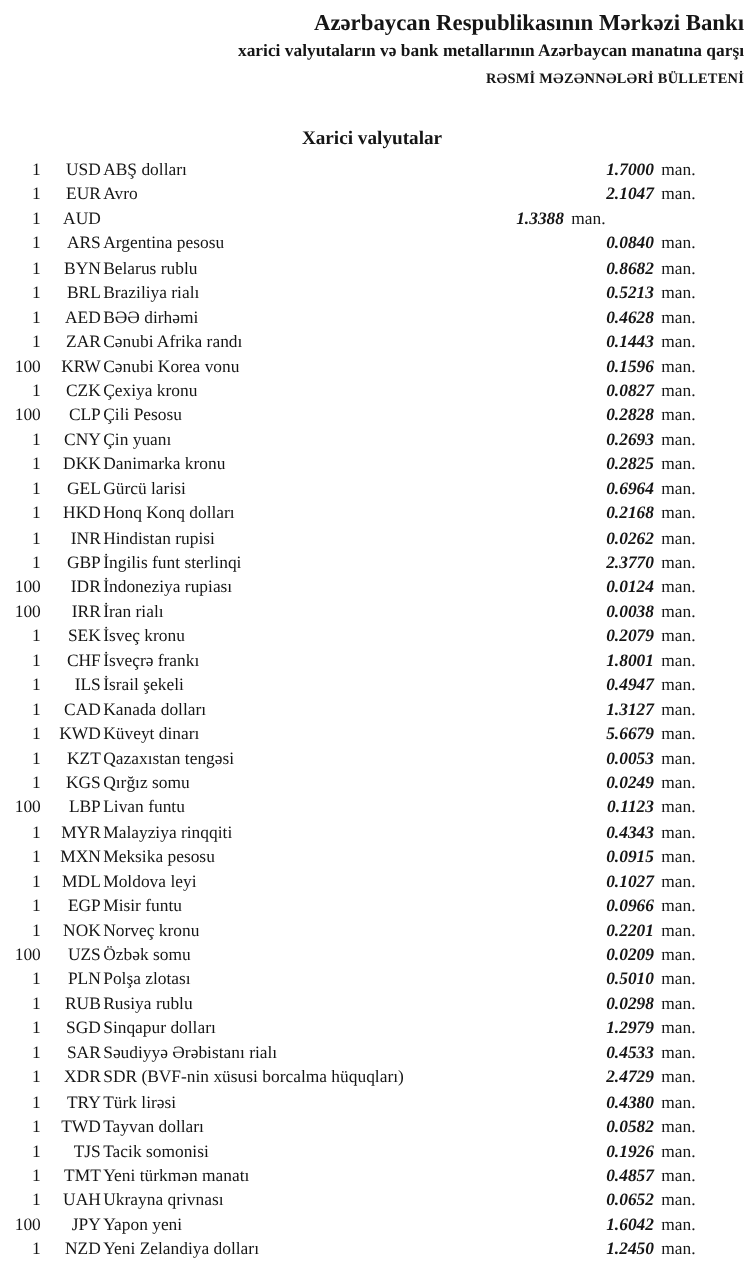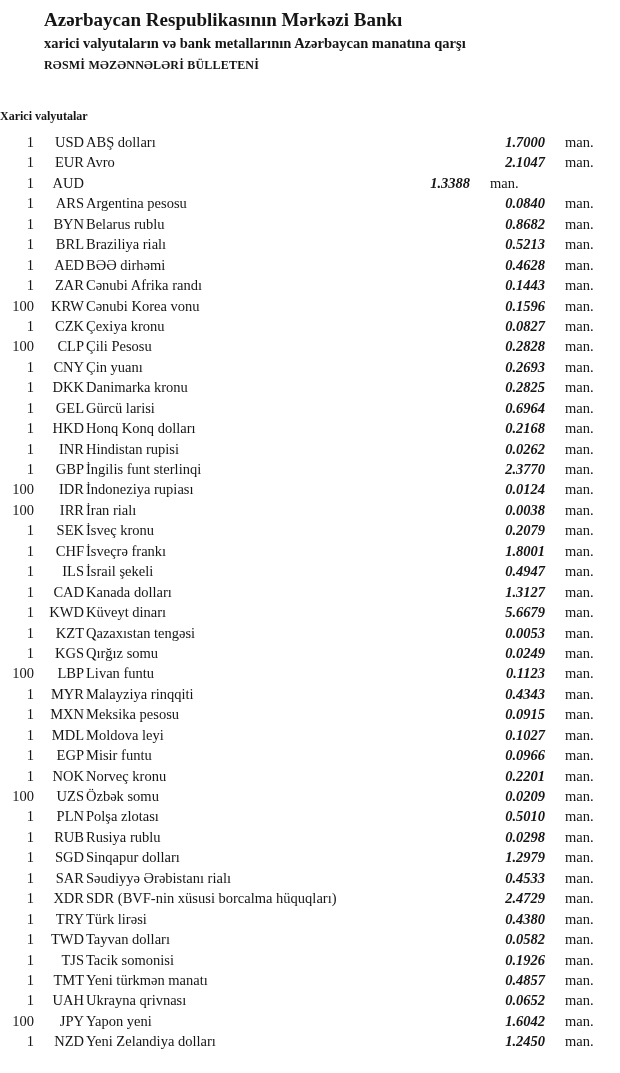--- a/index.html
+++ b/index.html
@@ -13,21 +13,21 @@
     color: #151515;
     font-family: "Liberation Serif", "DejaVu Serif", serif;
     overflow: hidden;
   }
   .page {
     width: 620px;
     height: 1073px;
     box-sizing: border-box;
   }
   header {
-    text-align: left;
+    text-align: right;
     padding-top: 7px;
     margin-left: 44px;
   }
   .title {
     font-size: 19px;
     font-weight: bold;
     line-height: 25px;
     margin: 0;
   }
   .date-line {
@@ -40,21 +40,22 @@
     font-weight: bold;
     line-height: 22px;
   }
   .bulletin-title {
     font-size: 12px;
     font-weight: bold;
     line-height: 22px;
     letter-spacing: 0.2px;
   }
   .section-title {
-    font-size: 12px;
+    text-align: center;
+    font-size: 16px;
     font-weight: bold;
     line-height: 20px;
     margin-top: 30px;
   }
   .table {
     margin-top: 6px;
     padding-right: 24px;
   }
   .row {
     display: grid;
@@ -62,21 +63,21 @@
     height: 20.45px;
     align-items: center;
     font-size: 14.5px;
     line-height: 20.45px;
     white-space: nowrap;
   }
   .qty  { text-align: right; }
   .code { text-align: right; }
   .name { padding-left: 2px; overflow: hidden; }
   .rate { text-align: right; font-weight: bold; font-style: italic; }
-  .unit { padding-left: 20px; }
+  .unit { padding-left: 6px; }
 </style>
 </head>
 <body>
 
 <div class="page">
   <header>
     <h1 class="title">Azərbaycan Respublikasının Mərkəzi Bankı</h1>
     <div class="subtitle">xarici valyutaların və bank metallarının Azərbaycan manatına qarşı</div>
     <div class="bulletin-title">RƏSMİ MƏZƏNNƏLƏRİ BÜLLETENİ</div>
   </header>

